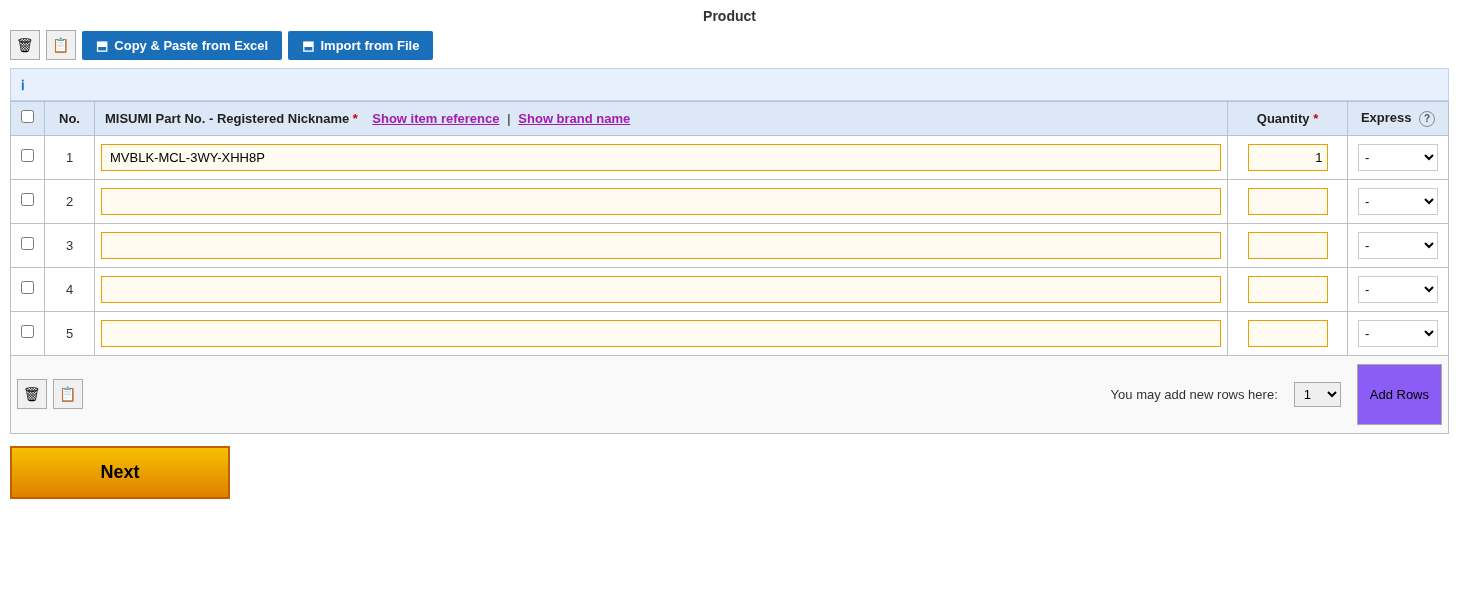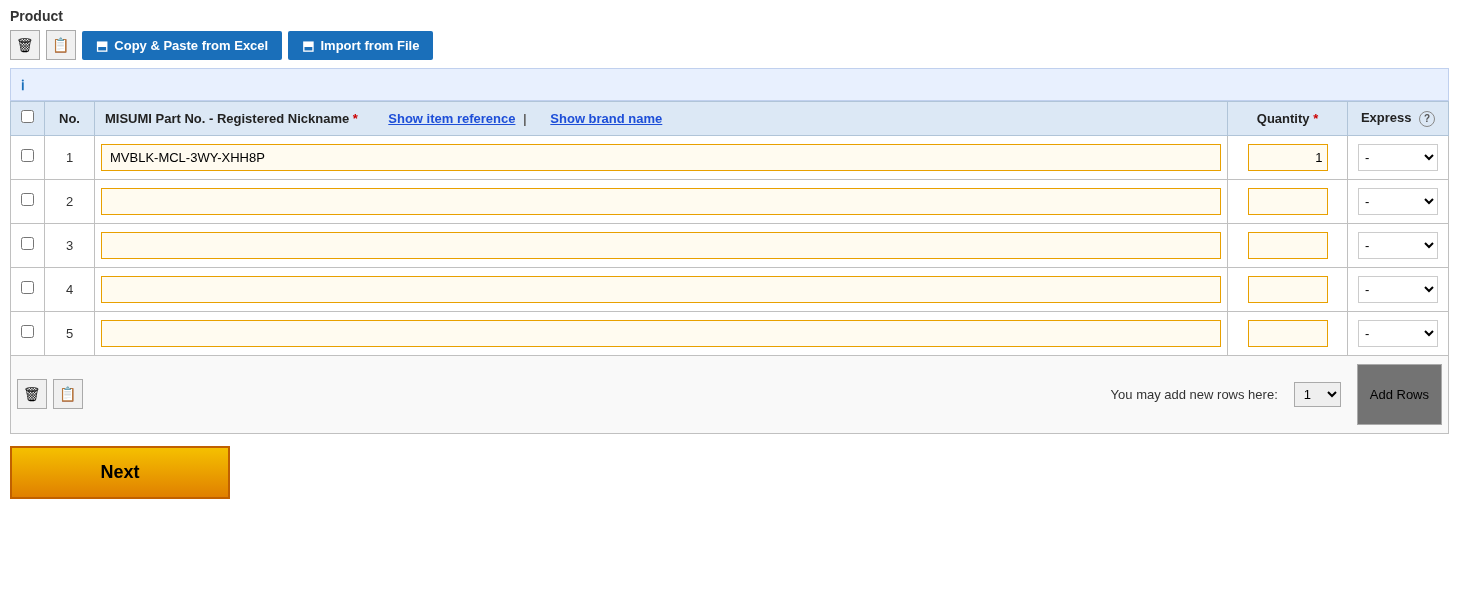--- a/index.html
+++ b/index.html
@@ -1,20 +1,20 @@
 <!DOCTYPE html>
 <html><head>
   <meta charset="utf-8">
   <style>
     * { box-sizing: border-box; margin: 0; padding: 0; }
     body { font-family: Arial, sans-serif; font-size: 13px; background: #fff; color: #333; }
 
     .page-wrapper { padding: 8px 10px; }
 
-    .product-label { font-weight: bold; font-size: 14px; margin-bottom: 6px; }
+    .product-label { font-weight: bold; font-size: 14px; margin-bottom: 6px; text-align: center; }
 
     .toolbar { display: flex; align-items: center; gap: 6px; margin-bottom: 8px; }
 
     .icon-btn {
       width: 30px; height: 30px; border: 1px solid #aaa;
       background: #f0f0f0; cursor: pointer; display: flex;
       align-items: center; justify-content: center; font-size: 14px;
     }
 
     .btn-excel, .btn-import {
@@ -44,21 +44,21 @@
     }
 
     thead th.part-col { text-align: left; }
 
     tbody td {
       border: 1px solid #c0c0c0; padding: 8px 6px;
       text-align: center; vertical-align: middle;
       background: #fff;
     }
 
-    .show-link { color: #1d4ed8; text-decoration: underline; cursor: pointer; margin-left: 16px; }
+    .show-link { color: #a21caf; text-decoration: underline; cursor: pointer; }
     .pipe { color: #666; margin: 0 4px; }
 
     .part-input {
       width: 100%; padding: 5px 8px;
       border: 1px solid #e8a000;
       background: #fffbf0;
       font-size: 13px; outline: none;
     }
 
     .qty-input {
@@ -89,21 +89,21 @@
 
     .footer-left { display: flex; gap: 6px; }
 
     .footer-right { display: flex; align-items: center; gap: 16px; color: #333; font-size: 13px; }
 
     .rows-select {
       padding: 3px 5px; border: 1px solid #aaa; font-size: 13px;
     }
 
     .add-rows-btn {
-      padding: 22px 12px; background: #737373; border: 1px solid #aaa;
+      padding: 22px 12px; background: #8b5cf6; border: 1px solid #aaa;
       cursor: pointer; font-size: 13px;
     }
 
     .next-area {
       display: flex; justify-content: flex-start; margin-top: 12px;
     }
 
     .next-btn {
       background: linear-gradient(to bottom, #f5c000, #e08000);
       border: 2px solid #c06000;

